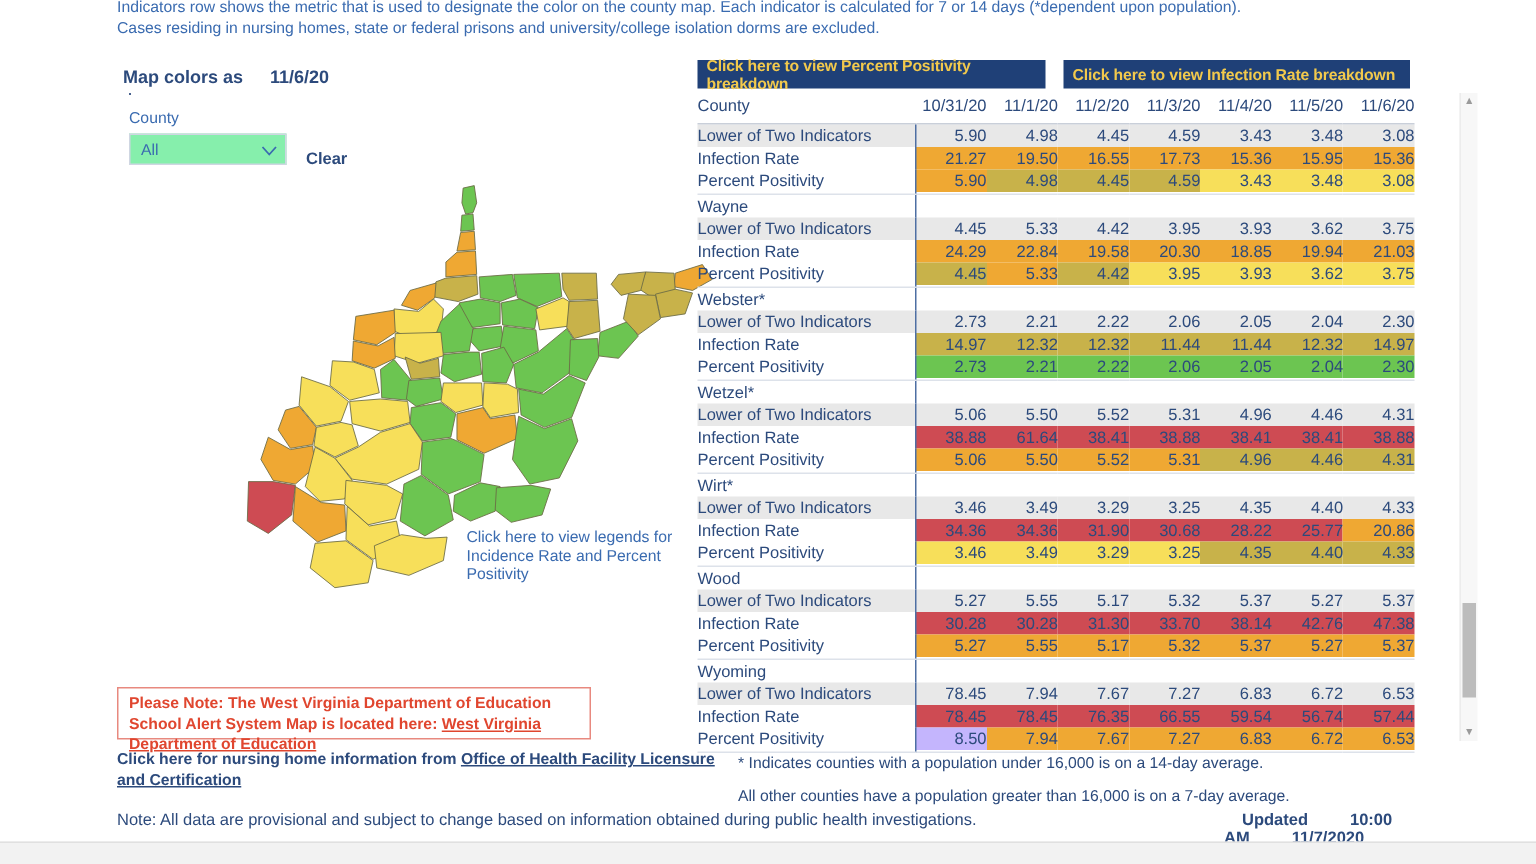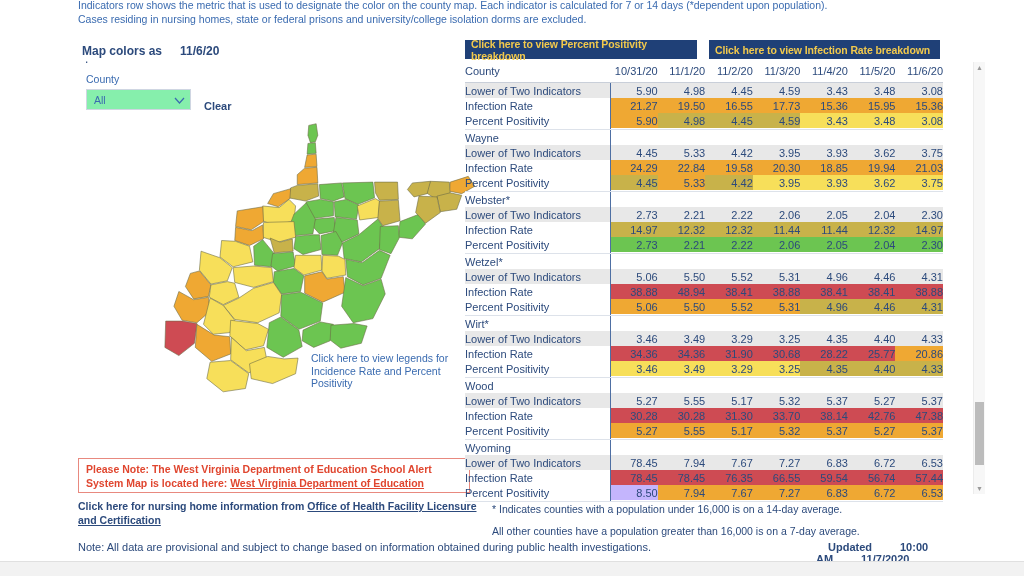--- a/index.html
+++ b/index.html
@@ -33,21 +33,21 @@
   .mapwrap{position:absolute;left:118px;top:78px;width:370px;height:362px;}
   .mapwrap svg{display:block;}
 
   .legend-link{
     position:absolute;left:311px;top:352px;width:150px;
     font-size:10.5px;line-height:12.5px;color:#3a6bb0;cursor:pointer;
   }
 
   
   .note-box{
-    position:absolute;left:78px;top:458px;width:392px;height:35px;
+    position:absolute;left:78px;top:458px;width:316px;height:35px;
     border:1px solid #e8897f;box-sizing:border-box;padding:4px 7px;
   }
   .note-box .t{font-size:10.5px;font-weight:bold;color:#e0462f;line-height:13.5px;}
   .note-box .t a{color:#e0462f;text-decoration:underline;}
 
   .nursing{position:absolute;left:78px;top:500px;width:400px;font-size:10.5px;font-weight:bold;color:#2c4a7c;line-height:13.5px;}
   .nursing a{color:#2c4a7c;text-decoration:underline;}
 
   .footer-note{position:absolute;left:78px;top:541px;font-size:11px;color:#2c4a7c;}
 
@@ -370,21 +370,21 @@
             <td class="v" style="background: rgb(232, 232, 232);">5.50</td>
             <td class="v" style="background: rgb(232, 232, 232);">5.52</td>
             <td class="v" style="background: rgb(232, 232, 232);">5.31</td>
             <td class="v" style="background: rgb(232, 232, 232);">4.96</td>
             <td class="v" style="background: rgb(232, 232, 232);">4.46</td>
             <td class="v" style="background: rgb(232, 232, 232);">4.31</td>
           </tr>
           <tr>
             <td class="metric">Infection Rate</td>
             <td class="v" style="background: rgb(206, 75, 83);">38.88</td>
-            <td class="v" style="background: rgb(206, 75, 83);">48.94</td>
+            <td class="v" style="background: rgb(206, 75, 83);">61.64</td>
             <td class="v" style="background: rgb(206, 75, 83);">38.41</td>
             <td class="v" style="background: rgb(206, 75, 83);">38.88</td>
             <td class="v" style="background: rgb(206, 75, 83);">38.41</td>
             <td class="v" style="background: rgb(206, 75, 83);">38.41</td>
             <td class="v" style="background: rgb(206, 75, 83);">38.88</td>
           </tr>
           <tr>
             <td class="metric">Percent Positivity</td>
             <td class="v" style="background: rgb(239, 168, 51);">5.06</td>
             <td class="v" style="background: rgb(239, 168, 51);">5.50</td>

